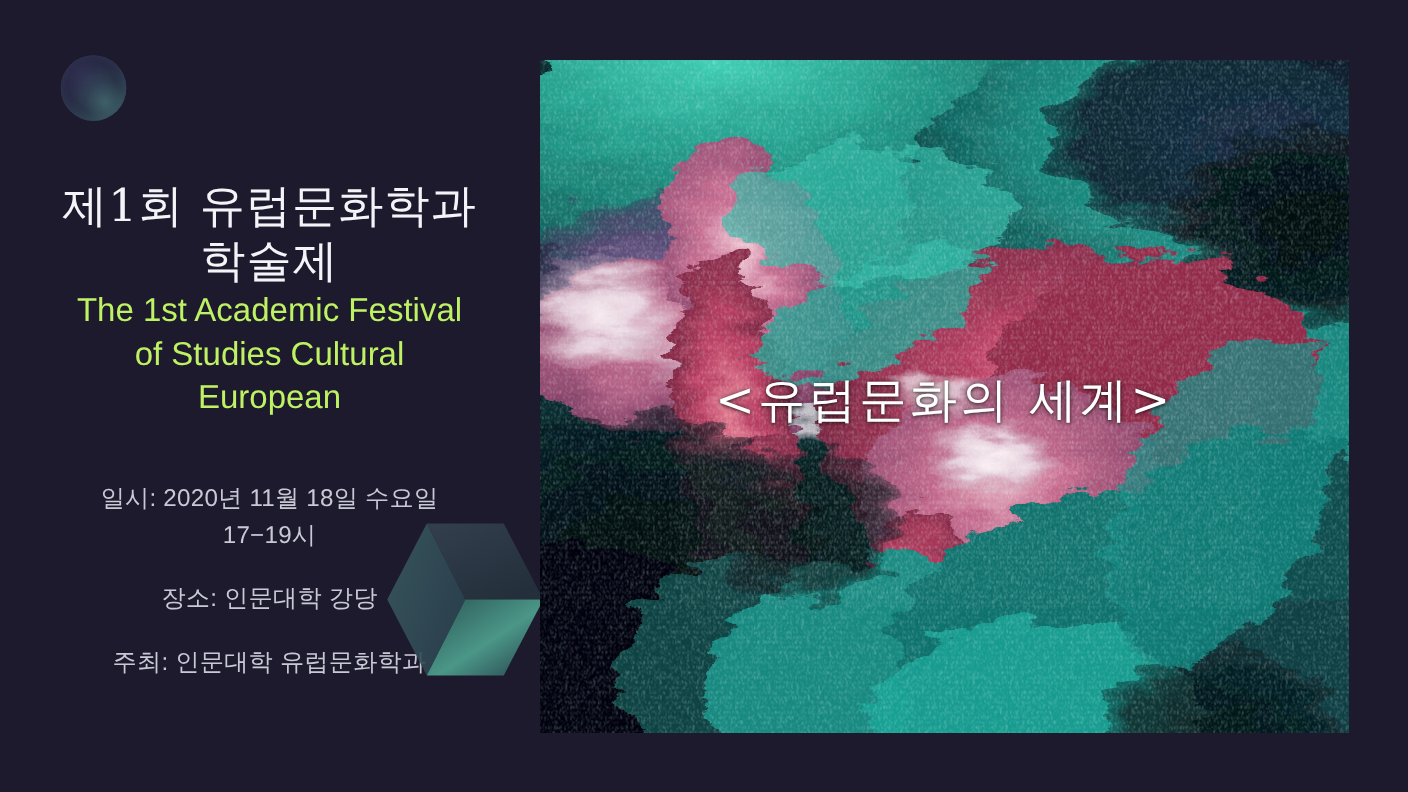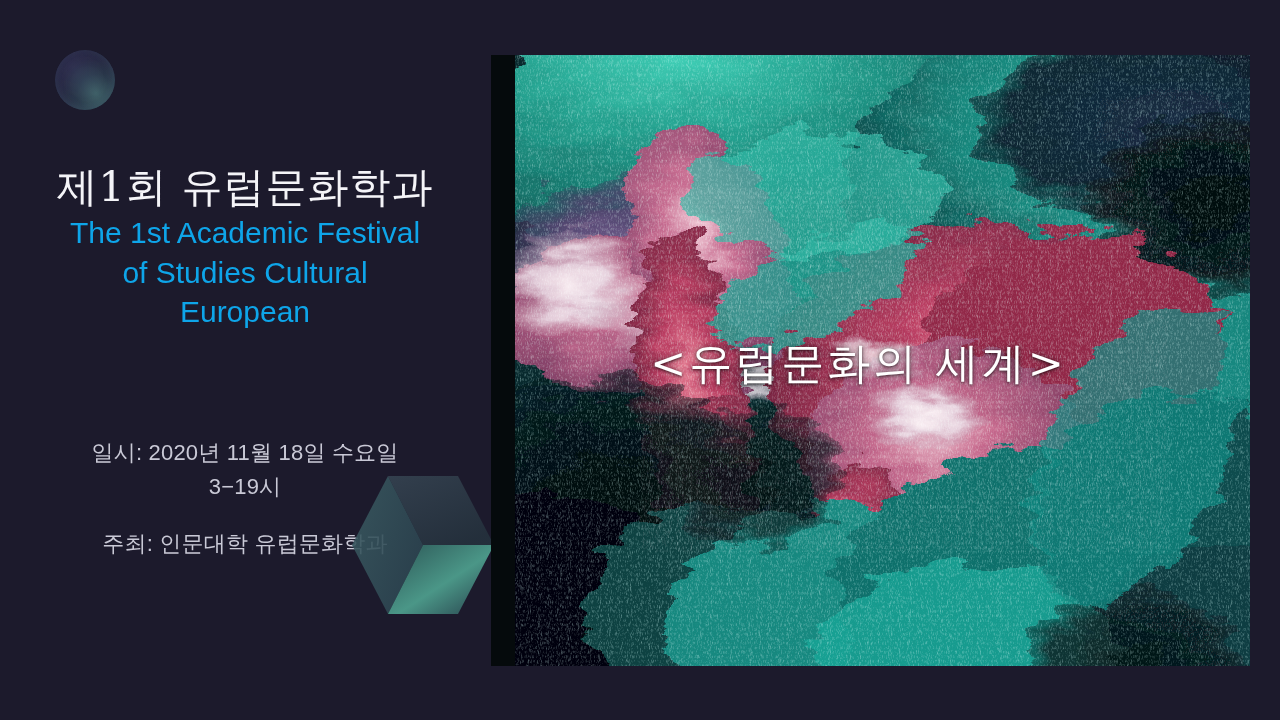--- a/index.html
+++ b/index.html
@@ -58,21 +58,21 @@
     line-height: 1.22;
     color: #f4f4f8;
     letter-spacing: 1px;
     margin: 0;
     font-weight: 400;
   }
   .title-en {
     font-family: "Liberation Sans", sans-serif;
     font-size: 30px;
     line-height: 1.22;
-    color: #0ea5e9;
+    color: #bef264;
     margin: 3px 0 0 0;
     font-weight: 400;
   }
 
   #info-block {
     position: absolute;
     left: 20px;
     top: 422px;
     width: 450px;
     text-align: center;
@@ -99,21 +99,20 @@
 
   
   #artwork {
     position: absolute;
     left: 491px;
     top: 55px;
     width: 735px;
     height: 611px;
     overflow: hidden;
     background: #050a0c;
-    padding-left: 24px;
   }
   #artwork svg { display: block; width: 100%; height: 100%; }
 
   #artwork-caption {
     position: absolute;
     left: 0;
     top: 0;
     width: 735px;
     height: 611px;
     display: flex;
@@ -134,28 +133,30 @@
 <body>
 
 <div id="slide">
 
   <div id="sphere"></div>
 
   <div id="left-col">
 
     <div id="title-block">
       <div class="title-ko">제1회 유럽문화학과</div>
+      <div class="title-ko">학술제</div>
       <div class="title-en">The 1st Academic Festival</div>
       <div class="title-en">of Studies Cultural</div>
       <div class="title-en">European</div>
     </div>
 
     <div id="info-block">
       <div class="info-line">일시: 2020년 11월 18일 수요일</div>
-      <div class="info-line">3−19시</div>
+      <div class="info-line">17−19시</div>
+      <div class="info-line info-gap">장소: 인문대학 강당</div>
       <div class="info-line info-gap">주최: 인문대학 유럽문화학과</div>
     </div>
 
   </div>
 
   <div id="hexagon">
     <svg viewBox="0 0 142 146" xmlns="http://www.w3.org/2000/svg">
       <defs>
         <linearGradient id="hexTop" x1="0" y1="0" x2="0.7" y2="1">
           <stop offset="0%" stop-color="#34414f" stop-opacity="0.95"></stop>

